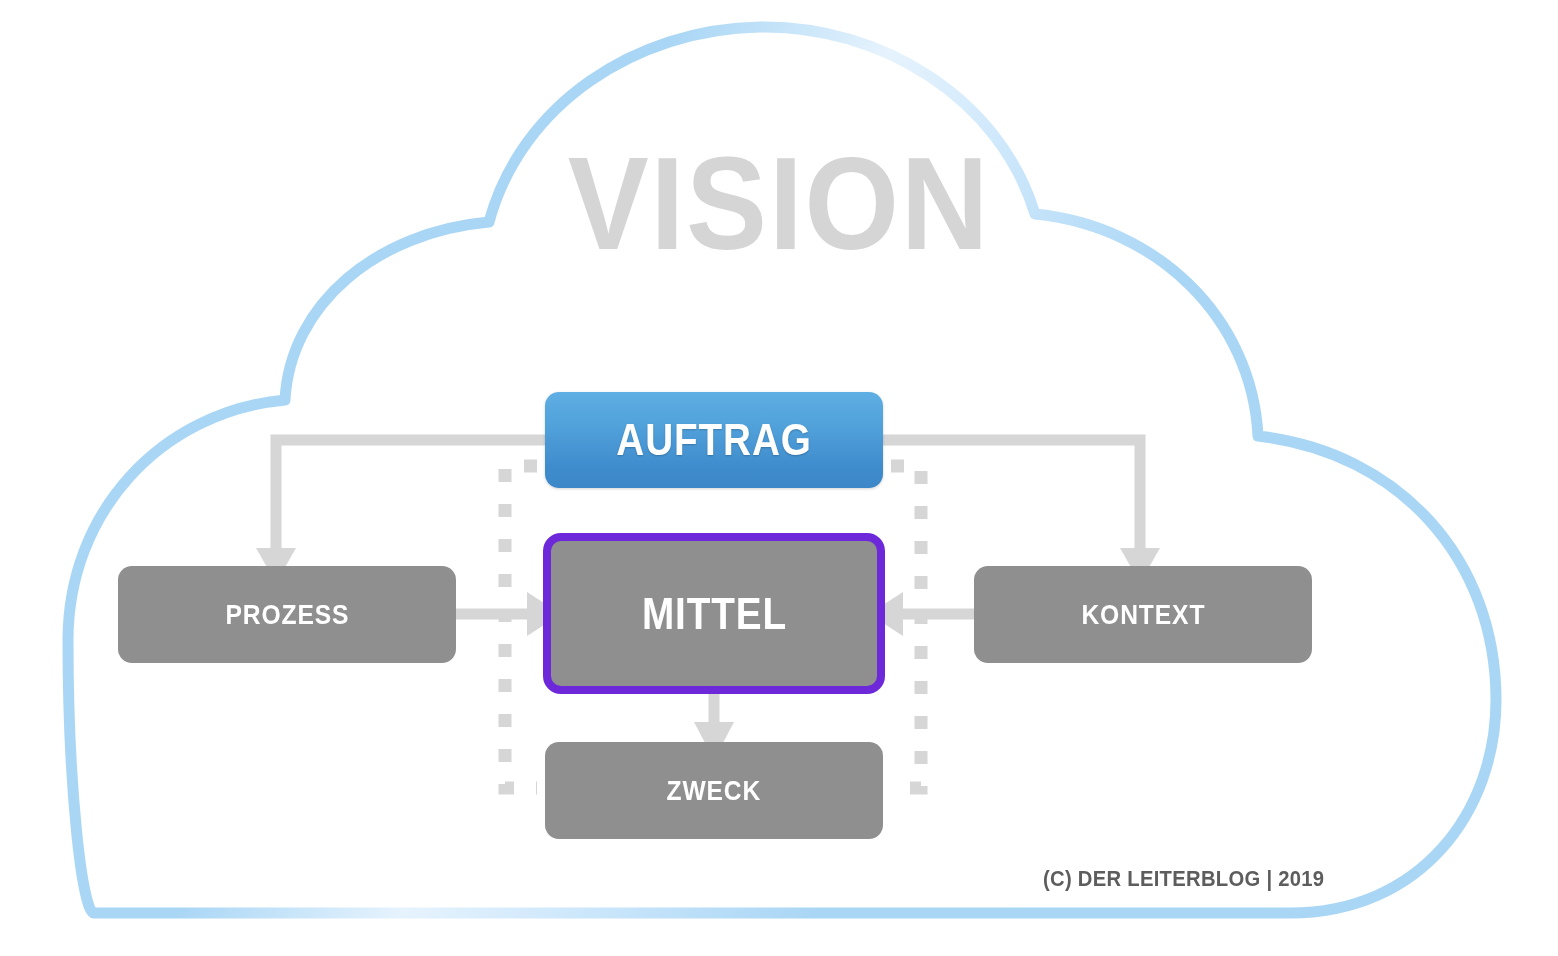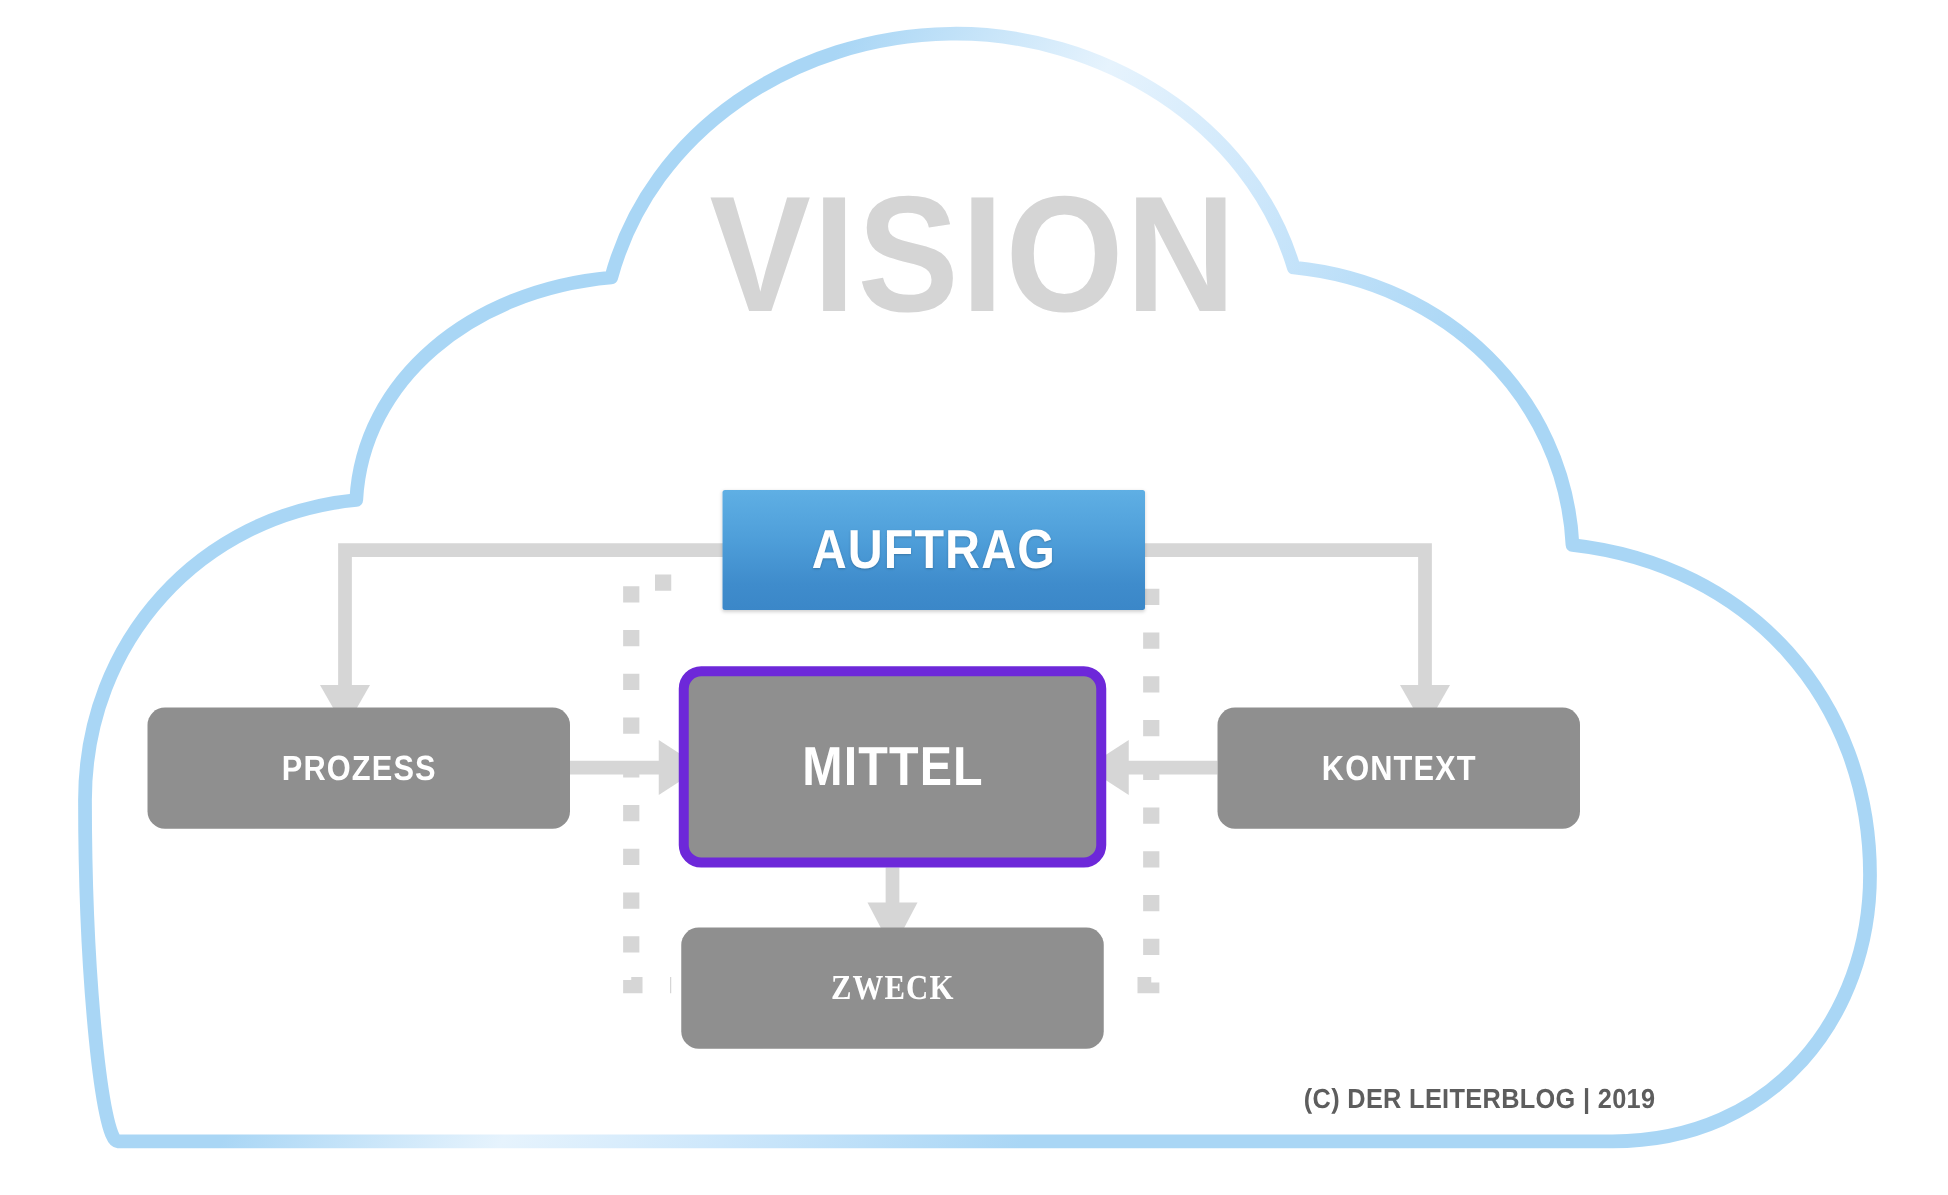--- a/index.html
+++ b/index.html
@@ -72,45 +72,44 @@
   .node-gray .node-text {
     transform: scaleX(0.88);
     display: inline-block;
   }
 
   #node-auftrag {
     left: 545px;
     top: 392px;
     width: 338px;
     height: 96px;
-    border-radius: 2px;
+    border-radius: 14px;
     background: linear-gradient(to bottom, #5fafe4 0%, #4e9ed9 42%, #3f8ccc 78%, #3b87c8 100%);
     font-size: 44px;
     box-shadow: 0 1px 3px rgba(0,0,0,0.18);
     z-index: 6;
-    margin-left: 33px;
   }
   #node-auftrag .node-text {
     transform: scaleX(0.88);
     display: inline-block;
     text-shadow: 0 1px 2px rgba(0,0,0,0.22);
   }
 
   #node-prozess {
     left: 118px;
     top: 566px;
     width: 338px;
     height: 97px;
     z-index: 5;
   }
 
   #node-kontext {
     left: 974px;
     top: 566px;
-    width: 290px;
+    width: 338px;
     height: 97px;
     z-index: 5;
   }
 
   #node-mittel {
     left: 543px;
     top: 533px;
     width: 342px;
     height: 161px;
     background: #8f8f8f;
@@ -123,21 +122,20 @@
     transform: scaleX(0.88);
     display: inline-block;
   }
 
   #node-zweck {
     left: 545px;
     top: 742px;
     width: 338px;
     height: 97px;
     z-index: 5;
-    font-family: Liberation Serif, serif;
   }
 
   .copyright {
     position: absolute;
     left: 1043px;
     top: 866px;
     font-family: "Liberation Sans Narrow", "Liberation Sans", sans-serif;
     font-weight: bold;
     font-size: 22px;
     letter-spacing: 0.3px;

